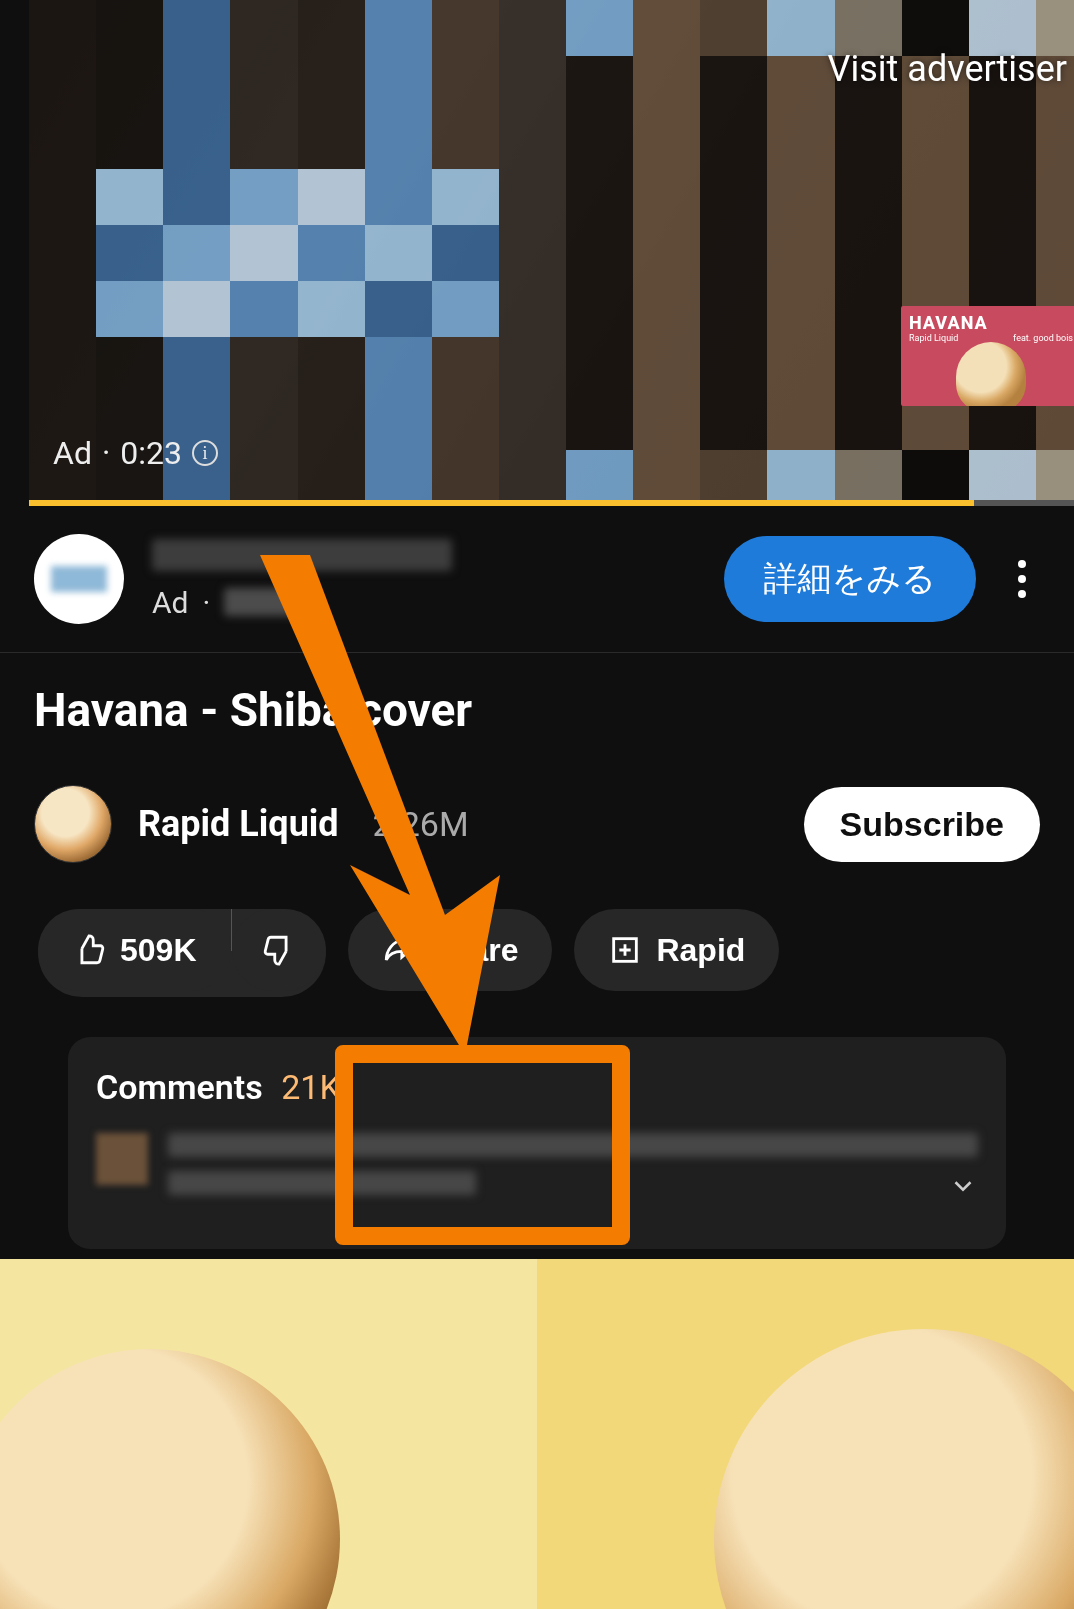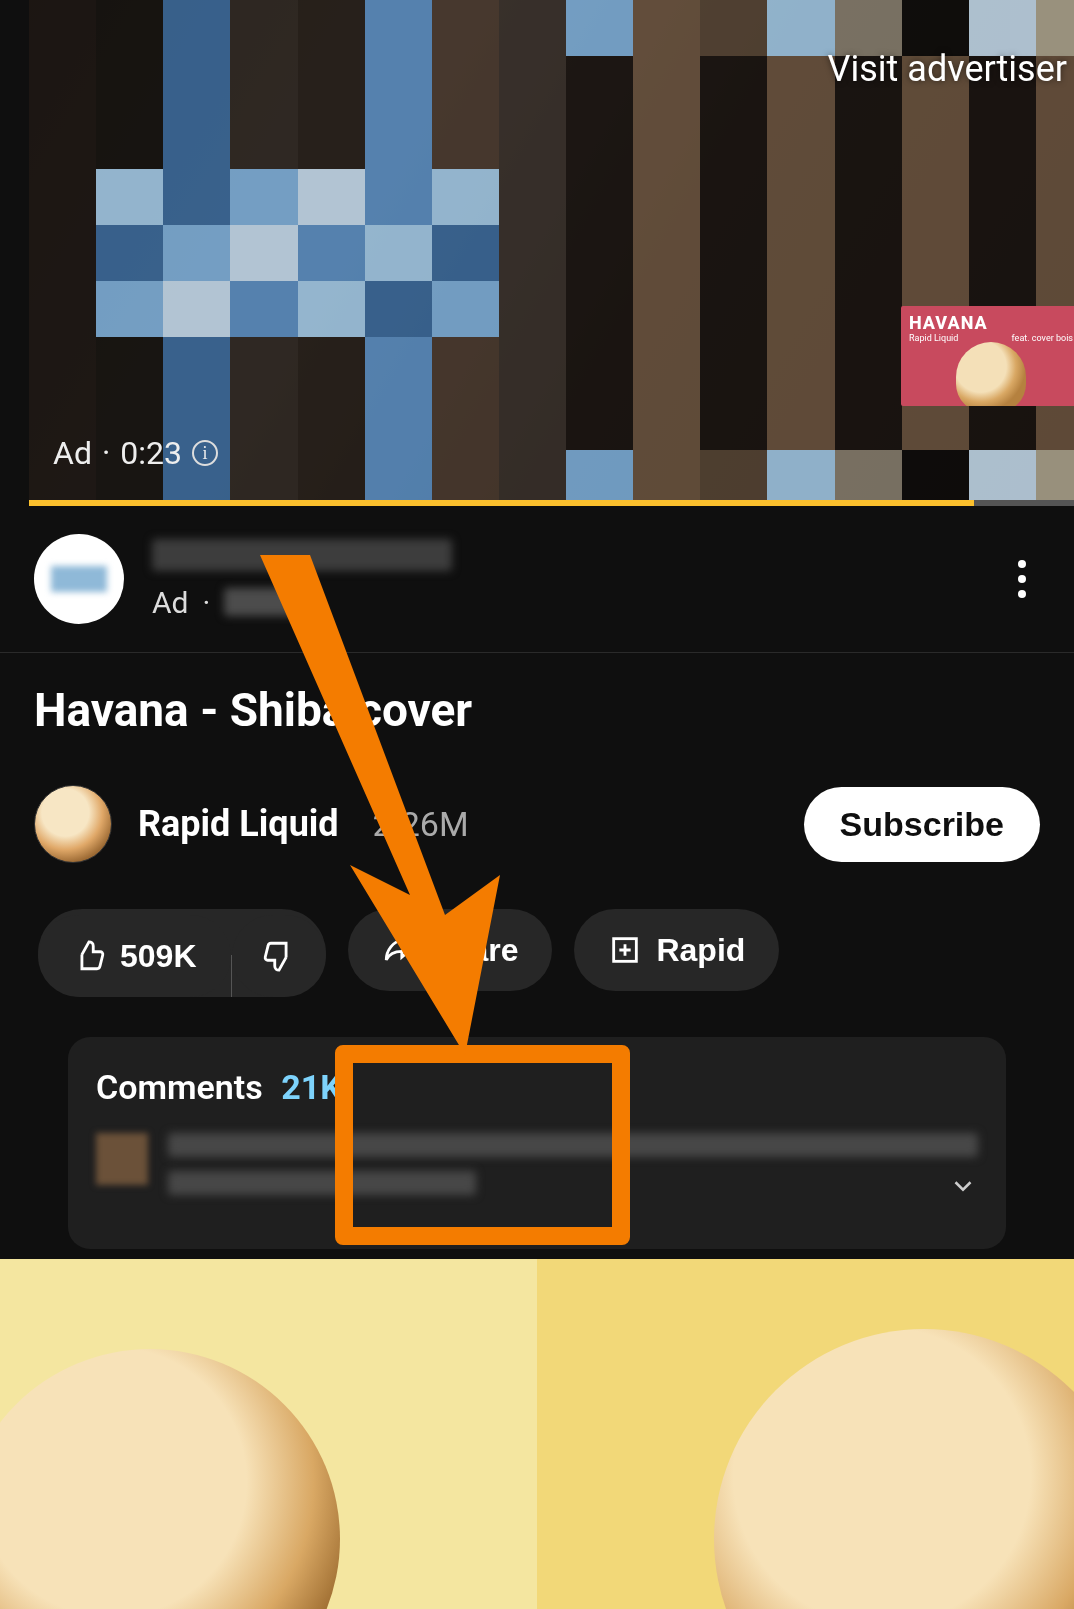--- a/index.html
+++ b/index.html
@@ -120,21 +120,21 @@
     font-size:34px; font-weight:600;
     padding:18px 36px; border-radius:44px; border:none;
   }
 
   
   .chips {
     margin-top:46px; display:flex; gap:22px; padding: 0 4px;
     position:relative;
   }
   .chip-group {
-    display:flex; align-items:flex-end;
+    display:flex; align-items:flex-start;
     background:#272727; border-radius:44px; height:88px;
   }
   .chip {
     display:flex; align-items:center; gap:14px;
     background:#272727; color:#fff;
     font-size:32px; font-weight:600;
     padding:0 34px; height:82px; border:none; border-radius:44px;
   }
   .chip svg, .chip .ico { width:34px; height:34px; }
   .divider { width:1px; height:42px; background:#555; }
@@ -153,21 +153,21 @@
 
   
   .comments {
     margin:40px 34px 0;
     background:#1f1f1f;
     border-radius:22px;
     padding:30px 28px 40px;
     position:relative;
   }
   .comments-head { font-size:34px; font-weight:600; }
-  .comments-head .cnt { color:#7dd3fc; font-weight:700; margin-left:10px;}
+  .comments-head .cnt { color:#fdba74; font-weight:400; margin-left:10px;}
   .comment-row { display:flex; gap:20px; margin-top:26px; align-items:flex-start;}
   .cmt-av { width:52px; height:52px; background:#6b5139; filter:blur(3px); }
   .cmt-text { flex:1; }
   .cmt-text .l { height:24px; background:#474747; filter:blur(4px); border-radius:4px; margin-bottom:14px;}
   .cmt-text .l.short { width:38%; }
   .expand { position:absolute; right:28px; bottom:48px; }
 
   
   .suggested {
     position:absolute; left:0; bottom:0; width:100%; height:350px;
@@ -330,21 +330,21 @@
       <div style="background: rgb(14, 12, 10);"></div>
       <div style="background: rgb(200, 222, 240);"></div>
       <div style="background: rgb(176, 168, 144);"></div>
     </div>
   <div class="visit-adv">Visit advertiser</div>
 
   <div class="upnext-thumb">
     <div class="t1">HAVANA</div>
     <div class="row">
       <span>Rapid Liquid</span>
-      <span>feat. cover bois</span>
+      <span>feat. good bois</span>
     </div>
     <div class="dog"></div>
   </div>
 
   <div class="ad-timer">
     <span>Ad</span>
     <span>·</span>
     <span>0:23</span>
     <span class="info-icon">i</span>
   </div>
@@ -359,20 +359,21 @@
       <div class="blur"></div>
     </div>
   <div class="text">
     <div class="headline"></div>
     <div class="sub">
       <span>Ad</span>
       <span>·</span>
       <span class="blur2"></span>
     </div>
   </div>
+  <button class="cta">詳細をみる</button>
   <div class="kebab">
       <span></span>
       <span></span>
       <span></span>
     </div>
 </div>
 
 <div class="meta">
   <div class="title">Havana - Shiba cover</div>
 

